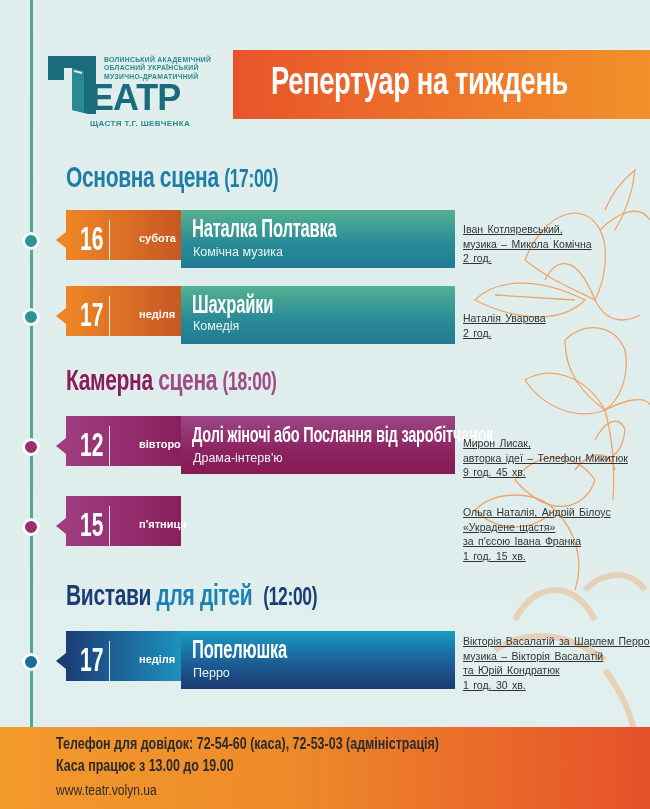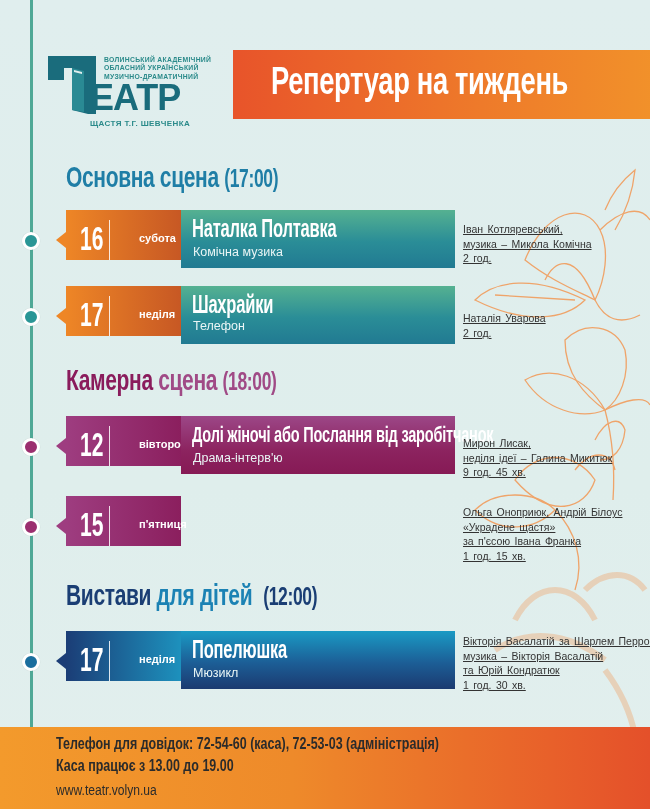--- a/index.html
+++ b/index.html
@@ -210,21 +210,21 @@
 
   <div class="event orange" style="top:286px">
     <div class="dot"></div>
     <div class="date-box">
       <div class="day-num">17</div>
       <div class="date-sep"></div>
       <div class="weekday">неділя</div>
     </div>
     <div class="title-box">
       <div class="ev-title">Шахрайки</div>
-      <div class="ev-genre" style="top:33px">Телефон</div>
+      <div class="ev-genre" style="top:33px">Комедія</div>
     </div>
   </div>
   <div class="ev-info" style="top:311px">
     <div>Наталія  Уварова</div>
     <div>2  год.</div>
   </div>
 
   <div class="section-title st-chamber">
     <span>Камерна</span>
     <span class="w2">сцена</span>
@@ -238,55 +238,55 @@
       <div class="date-sep"></div>
       <div class="weekday">вівторок</div>
     </div>
     <div class="title-box">
       <div class="ev-title" style="font-size:22px;top:6px">Долі жіночі або Послання від заробітчанок</div>
       <div class="ev-genre">Драма-інтерв'ю</div>
     </div>
   </div>
   <div class="ev-info" style="top:436px">
     <div>Мирон  Лисак,</div>
-    <div>неділя  ідеї  –  Галина  Микитюк</div>
+    <div>авторка  ідеї  –  Телефон  Микитюк</div>
     <div>9  год.  45  хв.</div>
   </div>
 
   <div class="event purple" style="top:496px">
     <div class="dot"></div>
     <div class="date-box">
       <div class="day-num">15</div>
       <div class="date-sep"></div>
       <div class="weekday">п'ятниця</div>
     </div>
   </div>
   <div class="ev-info" style="top:505px">
-    <div>Ольга  Оноприюк,  Андрій  Білоус</div>
+    <div>Ольга  Наталія,  Андрій  Білоус</div>
     <div>«Украдене  щастя»</div>
     <div>за  п'єсою  Івана  Франка</div>
     <div>1  год.  15  хв.</div>
   </div>
 
   <div class="section-title st-kids">
     <span>Вистави</span>
     <span class="w2">для дітей</span>
     &nbsp;<span class="time">(12:00)</span>
   </div>
 
   <div class="event blue" style="top:631px">
     <div class="dot"></div>
     <div class="date-box">
       <div class="day-num">17</div>
       <div class="date-sep"></div>
       <div class="weekday">неділя</div>
     </div>
     <div class="title-box">
       <div class="ev-title">Попелюшка</div>
-      <div class="ev-genre">Мюзикл</div>
+      <div class="ev-genre">Перро</div>
     </div>
   </div>
   <div class="ev-info" style="top:634px">
     <div>Вікторія  Васалатій  за  Шарлем  Перро,</div>
     <div>музика  –  Вікторія  Васалатій</div>
     <div>та  Юрій  Кондратюк</div>
     <div>1  год.  30  хв.</div>
   </div>
 
   <div class="footer">

